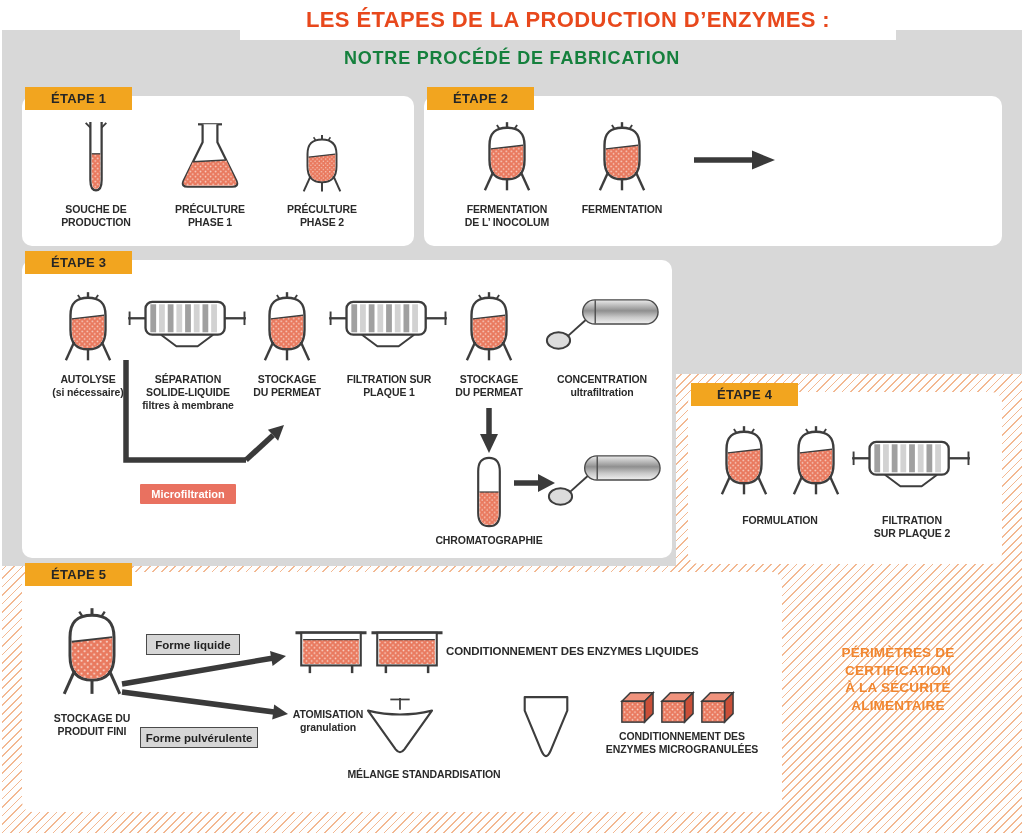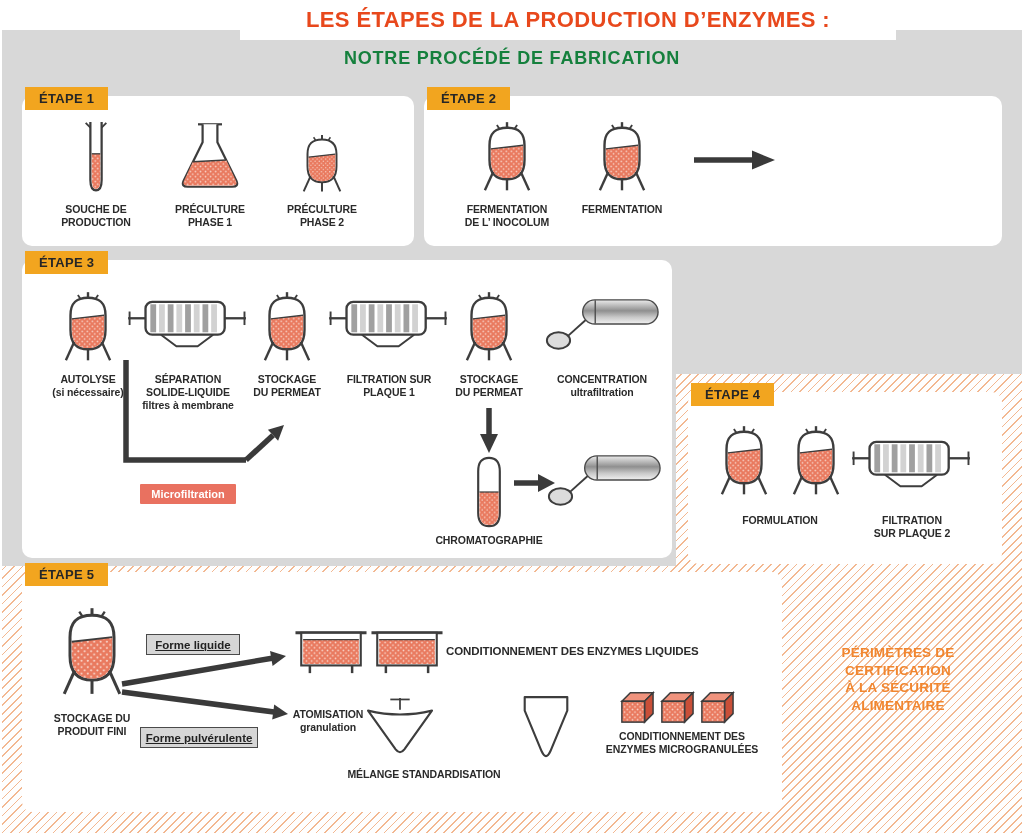--- a/index.html
+++ b/index.html
@@ -10,28 +10,28 @@
   #graybg { left:2px; top:30px; width:1020px; height:803px; background:#d8d8d8; }
   #hatch { left:2px; top:374px; width:1020px; height:459px;
     background-color:#fefefe;
     background-image:repeating-linear-gradient(135deg, rgba(233,126,55,0.55) 0, rgba(233,126,55,0.55) 1.2px, transparent 1.2px, transparent 6px);
   }
   #graypatch { left:2px; top:374px; width:674px; height:192px; background:#d8d8d8; }
   #titlebox { left:240px; top:0; width:656px; height:40px; background:#ffffff; display:flex; align-items:center; justify-content:center; }
   #title { color:#E8481C; font-size:22px; font-weight:bold; letter-spacing:0.4px; }
   #subtitle { left:0; top:48px; width:100%; text-align:center; color:#15803d; font-size:18px; font-weight:bold; letter-spacing:0.8px; }
   .panel { position:absolute; background:#ffffff; border-radius:10px; }
-  .tab { position:absolute; left:3px; top:-9px; background:#F2A51F; color:#262626; font-size:13px; font-weight:bold; padding:4px 14px; letter-spacing:0.3px; }
+  .tab { position:absolute; left:3px; top:-9px; background:#F2A51F; color:#262626; font-size:13px; font-weight:bold; padding:4px 26px; letter-spacing:0.3px; }
   .cell { position:absolute; display:flex; flex-direction:column; align-items:center; }
   .icon-area { display:flex; align-items:flex-end; justify-content:center; height:82px; }
   .mb12 { margin-bottom:12px; }
   .lbl { margin-top:7px; font-size:10.5px; font-weight:bold; color:#2a2a2a; text-align:center; line-height:1.22; white-space:pre-line; letter-spacing:-0.1px; }
   .lbl.abs { margin:0;text-align:center; }
   .lbl.left { text-align:left; font-size:11.5px; }
-  .graytag { position:absolute; background:#d6d6d6; border:1px solid #4a4a4a; color:#222222; font-size:11.5px; font-weight:bold; display:flex; align-items:center; justify-content:center;text-decoration:underline; }
+  .graytag { position:absolute; background:#d6d6d6; border:1px solid #4a4a4a; color:#222222; font-size:11.5px; font-weight:bold; display:flex; align-items:center; justify-content:center; }
   #microfiltration-tag { position:absolute; background:#E97160; color:#ffffff; font-size:11px; font-weight:bold; display:flex; align-items:center; justify-content:center; border-radius:1px;margin-top:34px; }
   #certification { position:absolute; color:#F1862F; font-size:13.5px; font-weight:bold; text-align:center; line-height:1.3; white-space:pre-line; letter-spacing:0.2px; }
   svg { display:block; }
 </style>
 </head>
 <body>
 
 <div id="stage">
 
   <div id="graybg" class="abs"></div>

